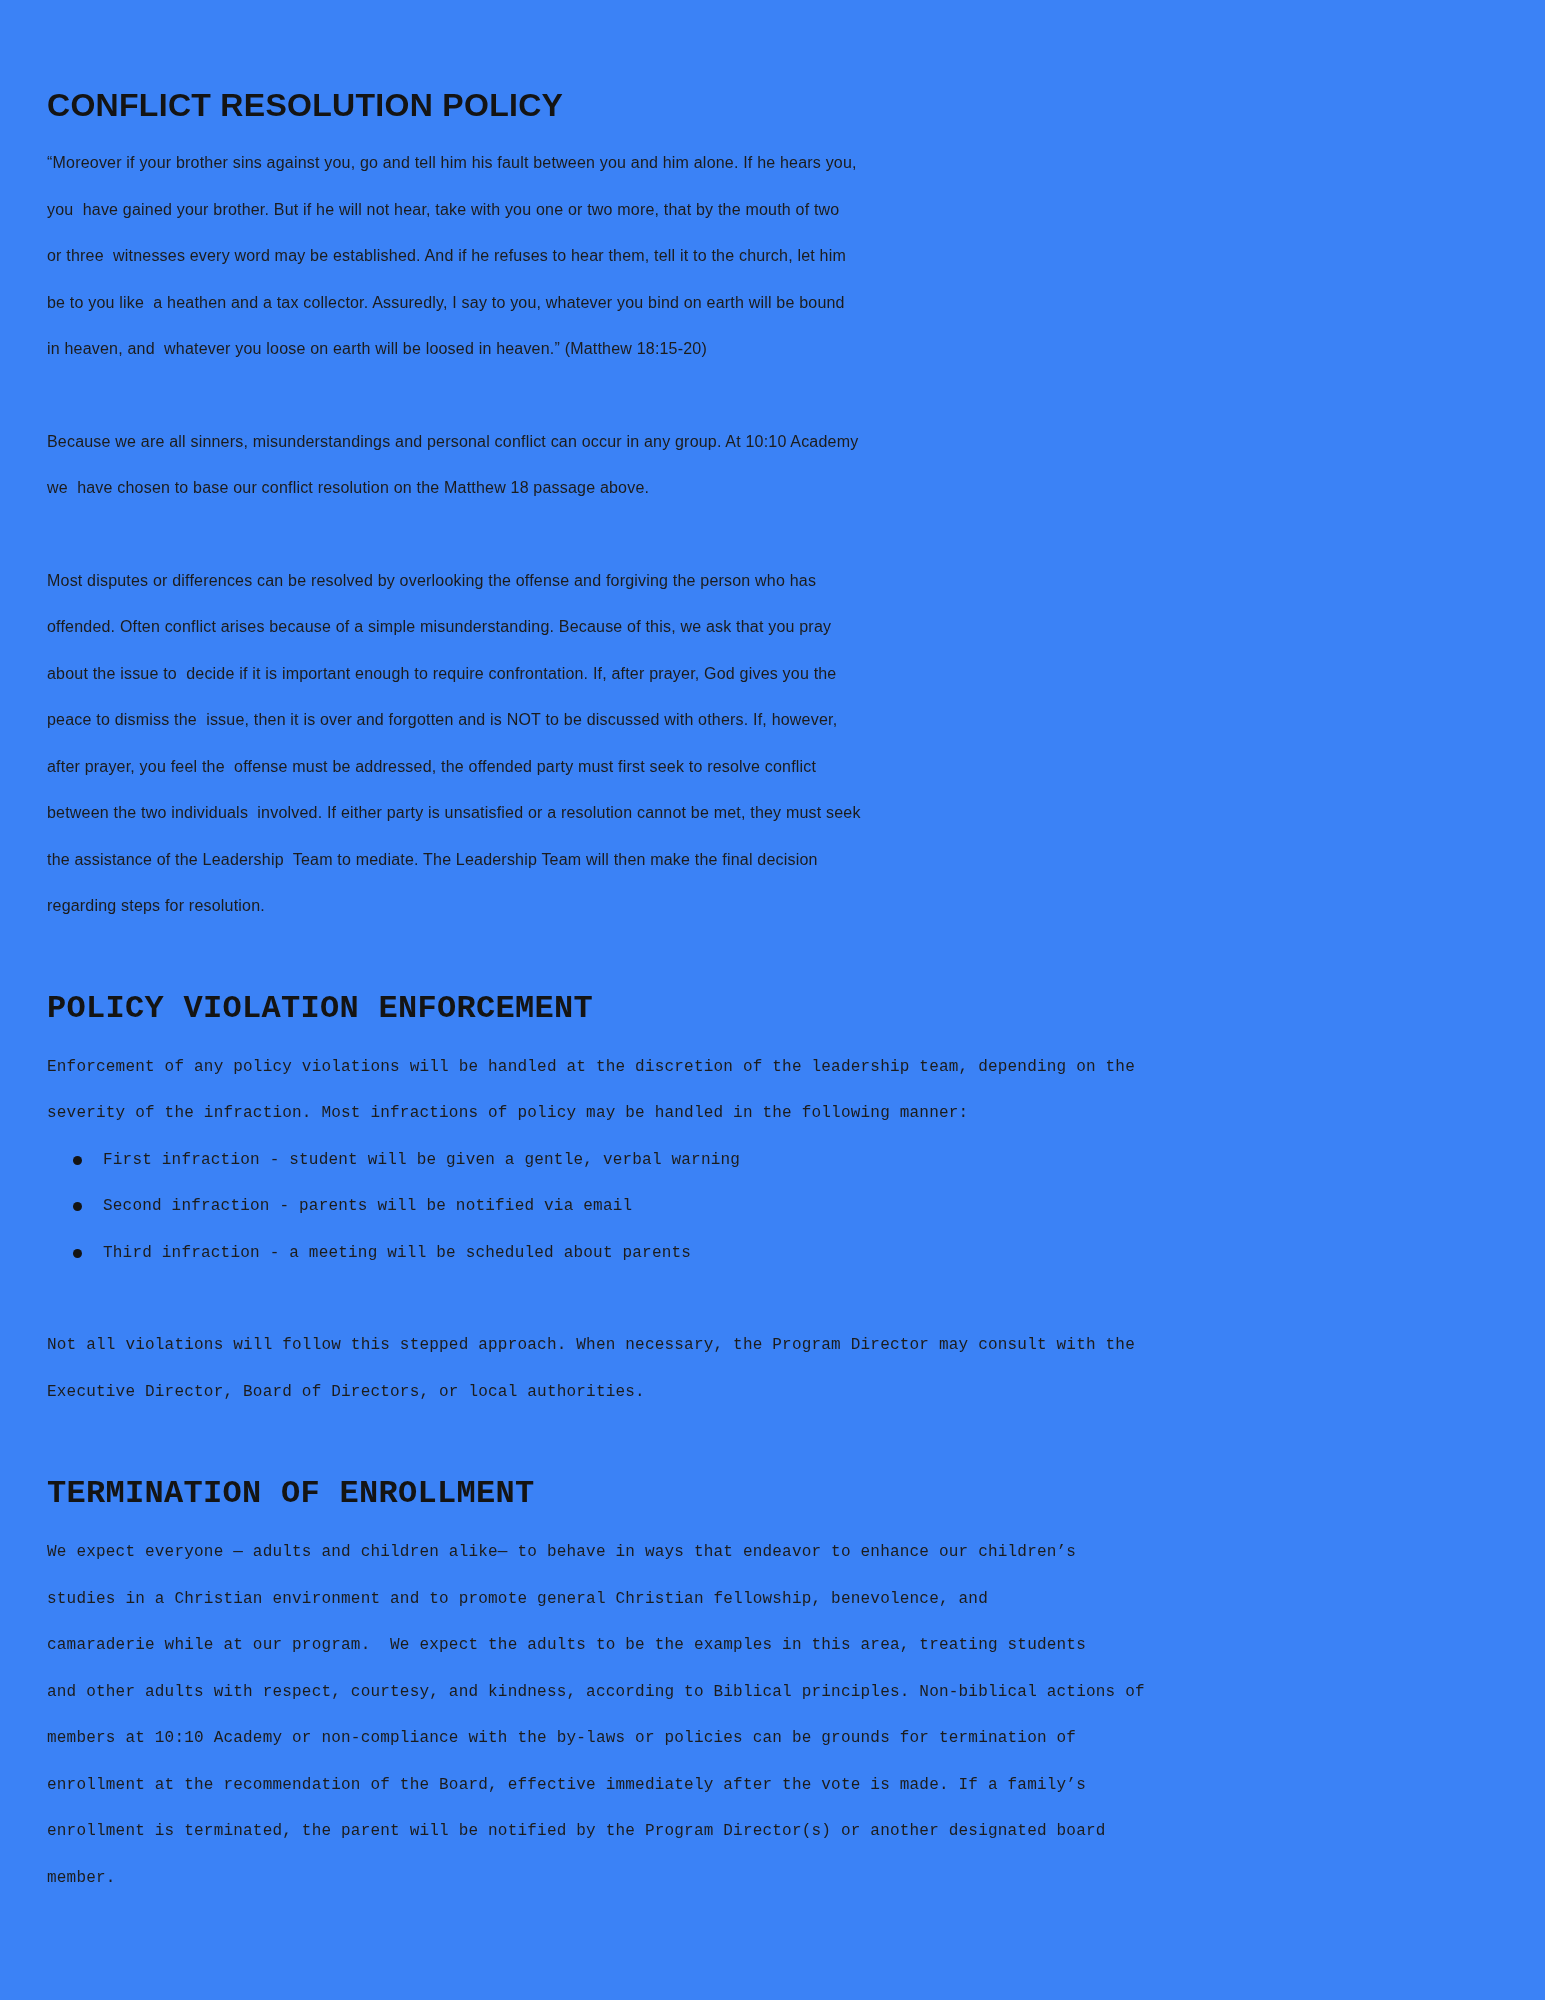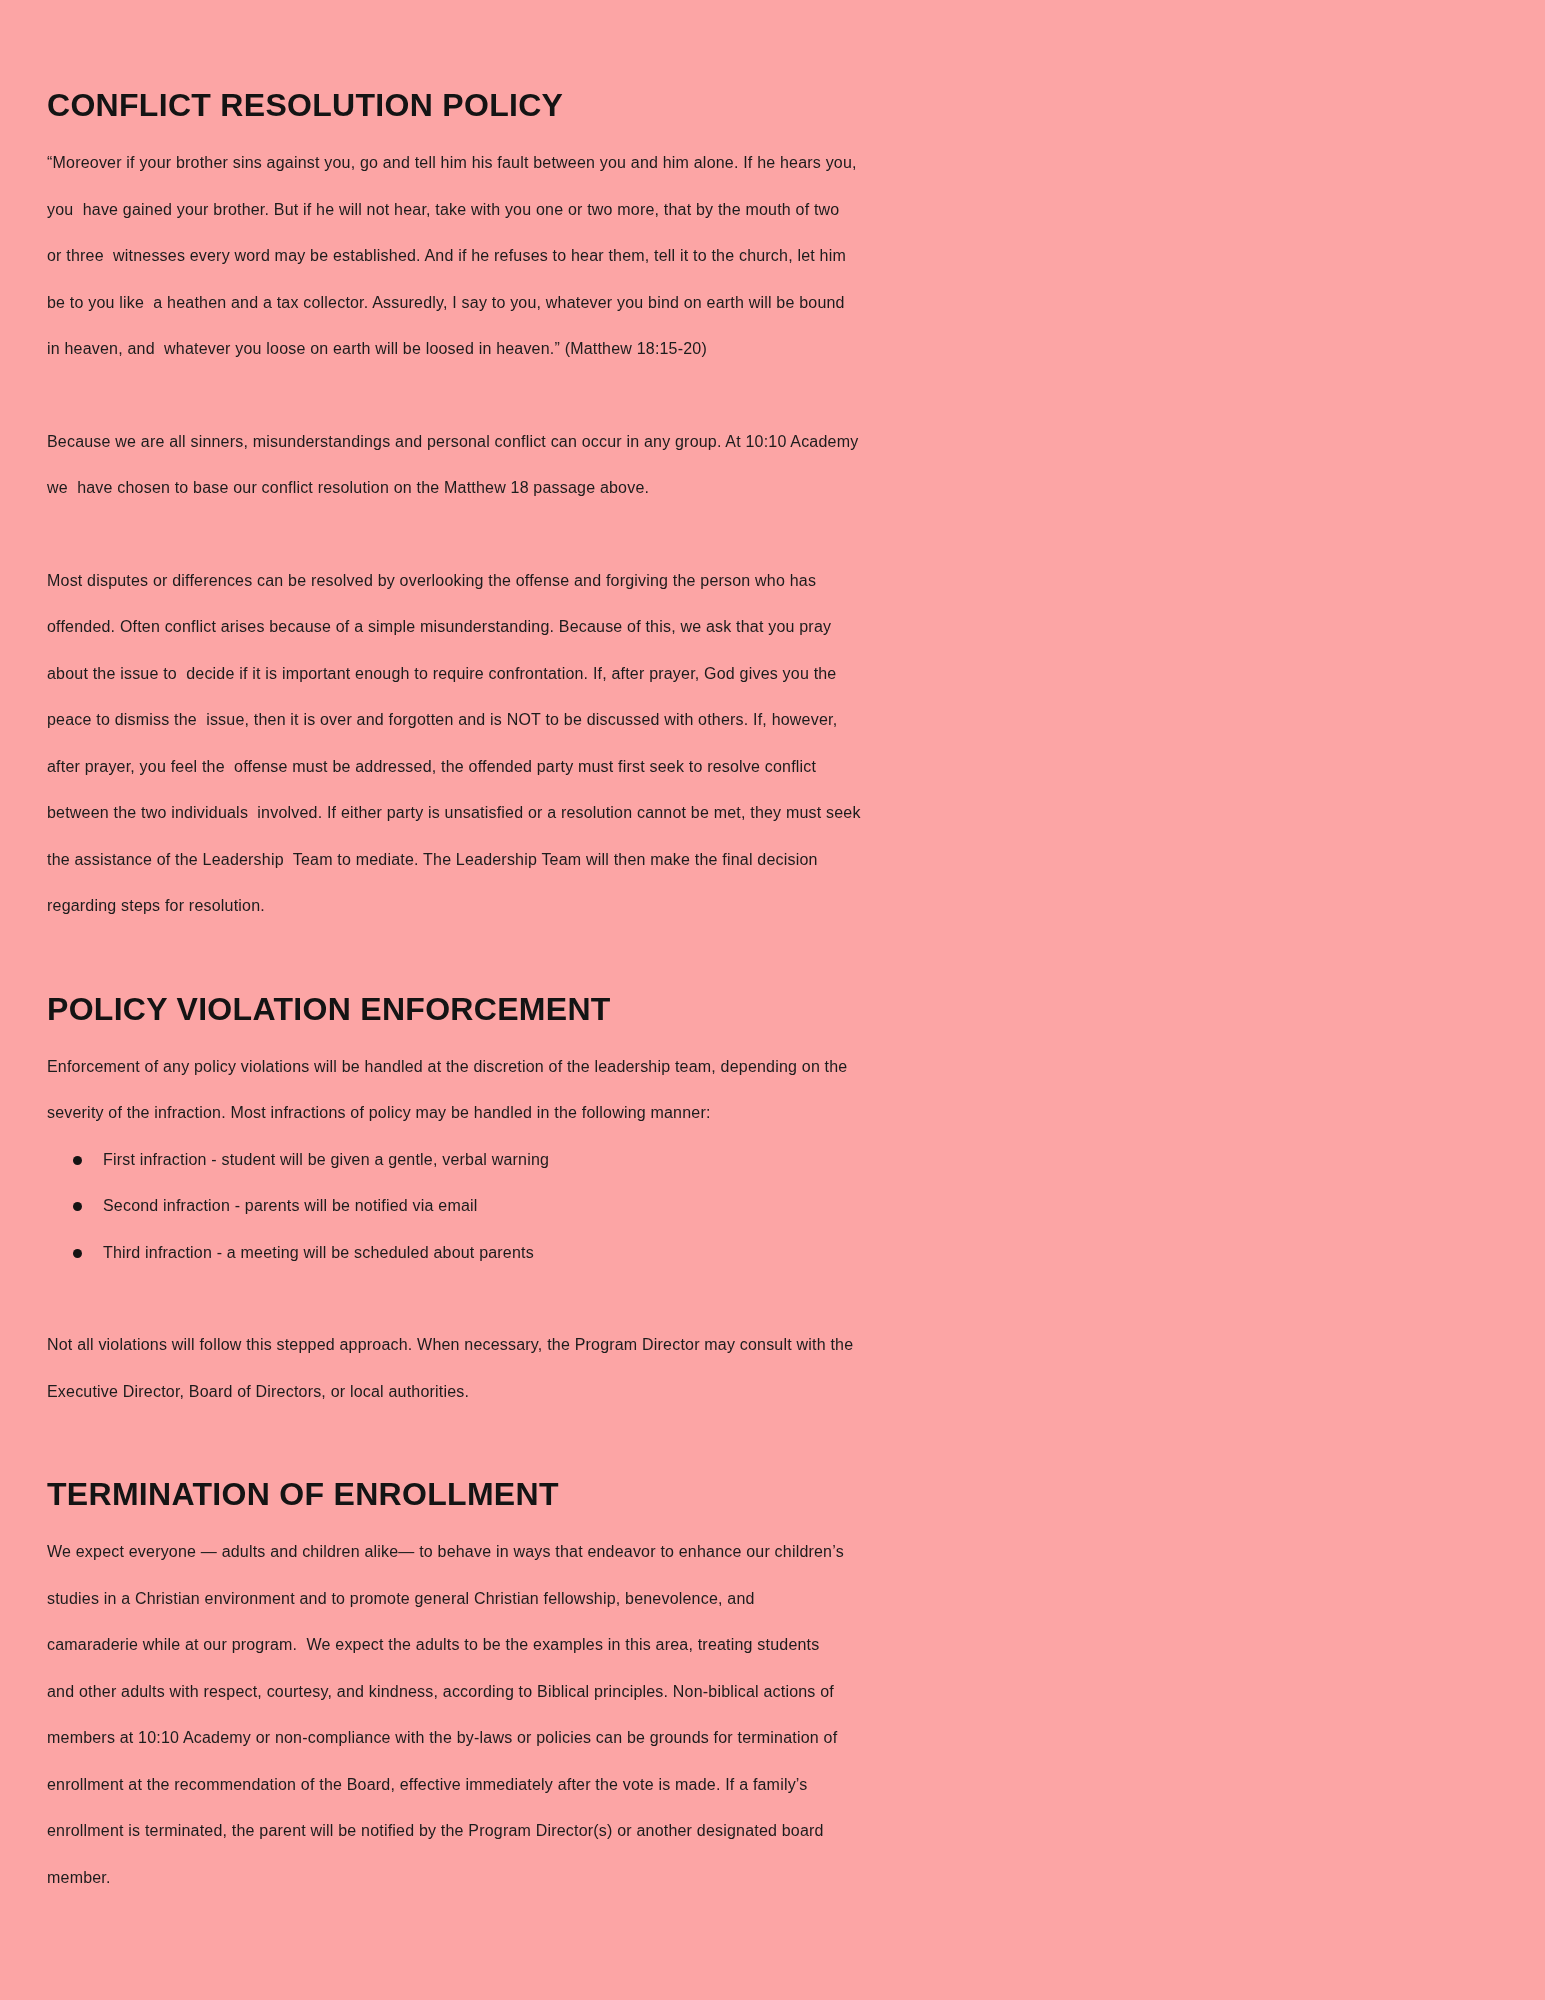--- a/index.html
+++ b/index.html
@@ -4,37 +4,37 @@
 <style>
   html, body {
     margin: 0;
     padding: 0;
     background: #ffffff;
   }
   .page {
     width: 1545px;
     height: 2000px;
     box-sizing: border-box;
-    background: #fca5a5;
+    background: #3b82f6;
     padding: 84px 47px 40px 47px;
     font-family: "Liberation Sans", "DejaVu Sans", sans-serif;
     color: #1c1c1c;
     overflow: hidden;
   }
   .doc-heading {
     font-size: 32px;
     line-height: 42px;
     font-weight: 700;
     letter-spacing: 0.3px;
     margin: 0 0 14px 0;
     color: #141414;
   }
   section { margin: 0; }
   .sec { margin-top: 0; }
-  .sec + .sec { margin-top: 58px; }
+  .sec + .sec { margin-top: 58px; font-family: Liberation Mono, monospace; }
   .para {
     font-size: 16px;
     line-height: 46.5px;
     margin: 0 0 46px 0;
     white-space: pre-wrap;
     letter-spacing: 0.2px;
   }
   .para:last-child { margin-bottom: 0; }
   .para.tight { margin-bottom: 0; }
   ul.bullet-list {

